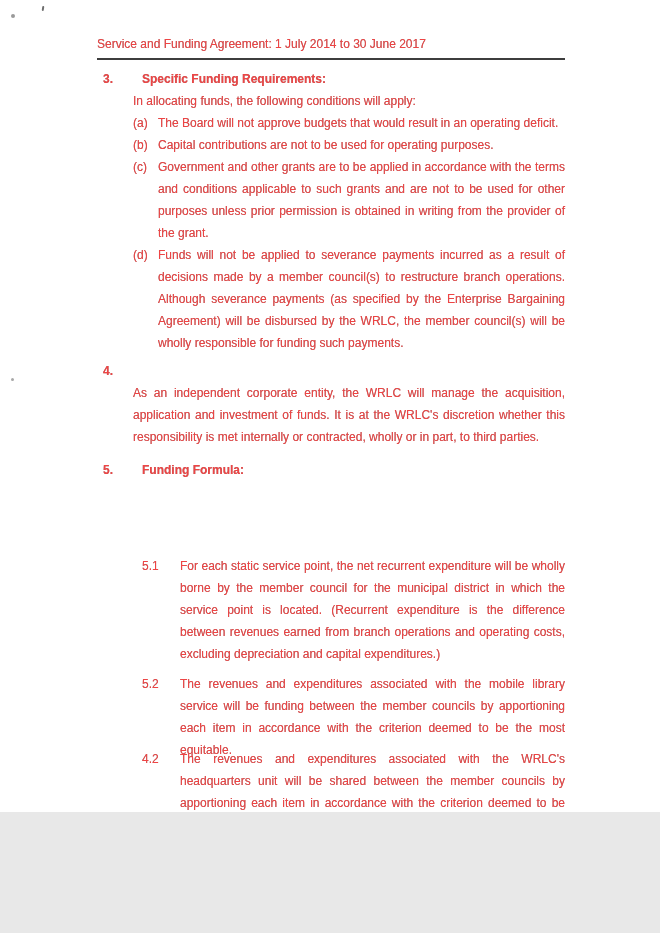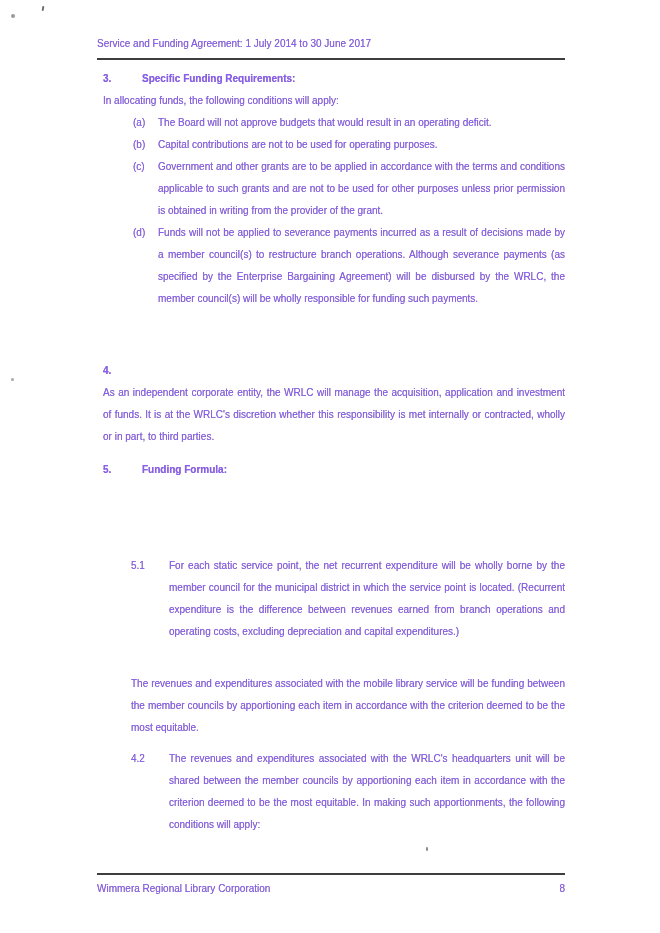--- a/index.html
+++ b/index.html
@@ -1,25 +1,25 @@
 <!DOCTYPE html>
 <html><head>
 <meta charset="utf-8">
 <style>
   html, body { margin: 0; padding: 0; background: #e8e8e8; }
   .page {
     position: relative;
     width: 660px;
-    height: 933px;
+    height: 812px;
     margin: 0 auto;
     background: #ffffff;
     font-family: "Liberation Sans", sans-serif;
-    font-size: 10px;
+    font-size: 12px;
     line-height: 22px;
-    color: #8b5cf6;
+    color: #ef4444;
     text-shadow: 0 0 0.6px rgba(47,47,47,0.55);
     overflow: hidden;
   }
 
   
   .header {
     position: absolute;
     top: 33px;
     left: 97px;
     width: 468px;
@@ -28,28 +28,28 @@
   }
 
   
   .block {
     position: absolute;
     left: 103px;
     width: 462px;
   }
   .hrow { display: flex; font-weight: bold; }
   .hnum { width: 39px; flex-shrink: 0; }
-  .para { text-align: justify; }
+  .para { margin-left: 30px; text-align: justify; }
 
   .li { display: flex; margin-left: 30px; }
   .li-label { width: 25px; flex-shrink: 0; }
   .li-text { flex: 1; text-align: justify; }
 
   .sub { display: flex; margin-left: 28px; }
-  .sub-label { width: 38px; flex-shrink: 0; }
+  .sub-label { width: 38px; flex-shrink: 0; margin-left: 11px; }
   .sub-text { flex: 1; text-align: justify; }
 
   
   .footer {
     position: absolute;
     top: 873px;
     left: 97px;
     width: 468px;
     border-top: 2px solid #3e3e3e;
     padding-top: 3px;
@@ -120,20 +120,21 @@
 
   <section class="block" style="top:555px">
     <div class="sub">
       <span class="sub-label">5.1</span>
       <span class="sub-text">For each static service point, the net recurrent expenditure will be wholly borne by the member council for the municipal district in which the service point is located.  (Recurrent expenditure is the difference between revenues earned from branch operations and operating costs, excluding depreciation and capital expenditures.)</span>
     </div>
   </section>
 
   <section class="block" style="top:673px">
     <div class="sub">
+      <span class="sub-label">5.2</span>
       <span class="sub-text">The revenues and expenditures associated with the mobile library service will be funding between the member councils by apportioning each item in accordance with the criterion deemed to be the most equitable.</span>
     </div>
   </section>
 
   <section class="block" style="top:748px">
     <div class="sub">
       <span class="sub-label">4.2</span>
       <span class="sub-text">The revenues and expenditures associated with the WRLC's headquarters unit will be shared between the member councils by apportioning each item in accordance with the criterion deemed to be the most equitable. In making such apportionments, the following conditions will apply:</span>
     </div>
   </section>

